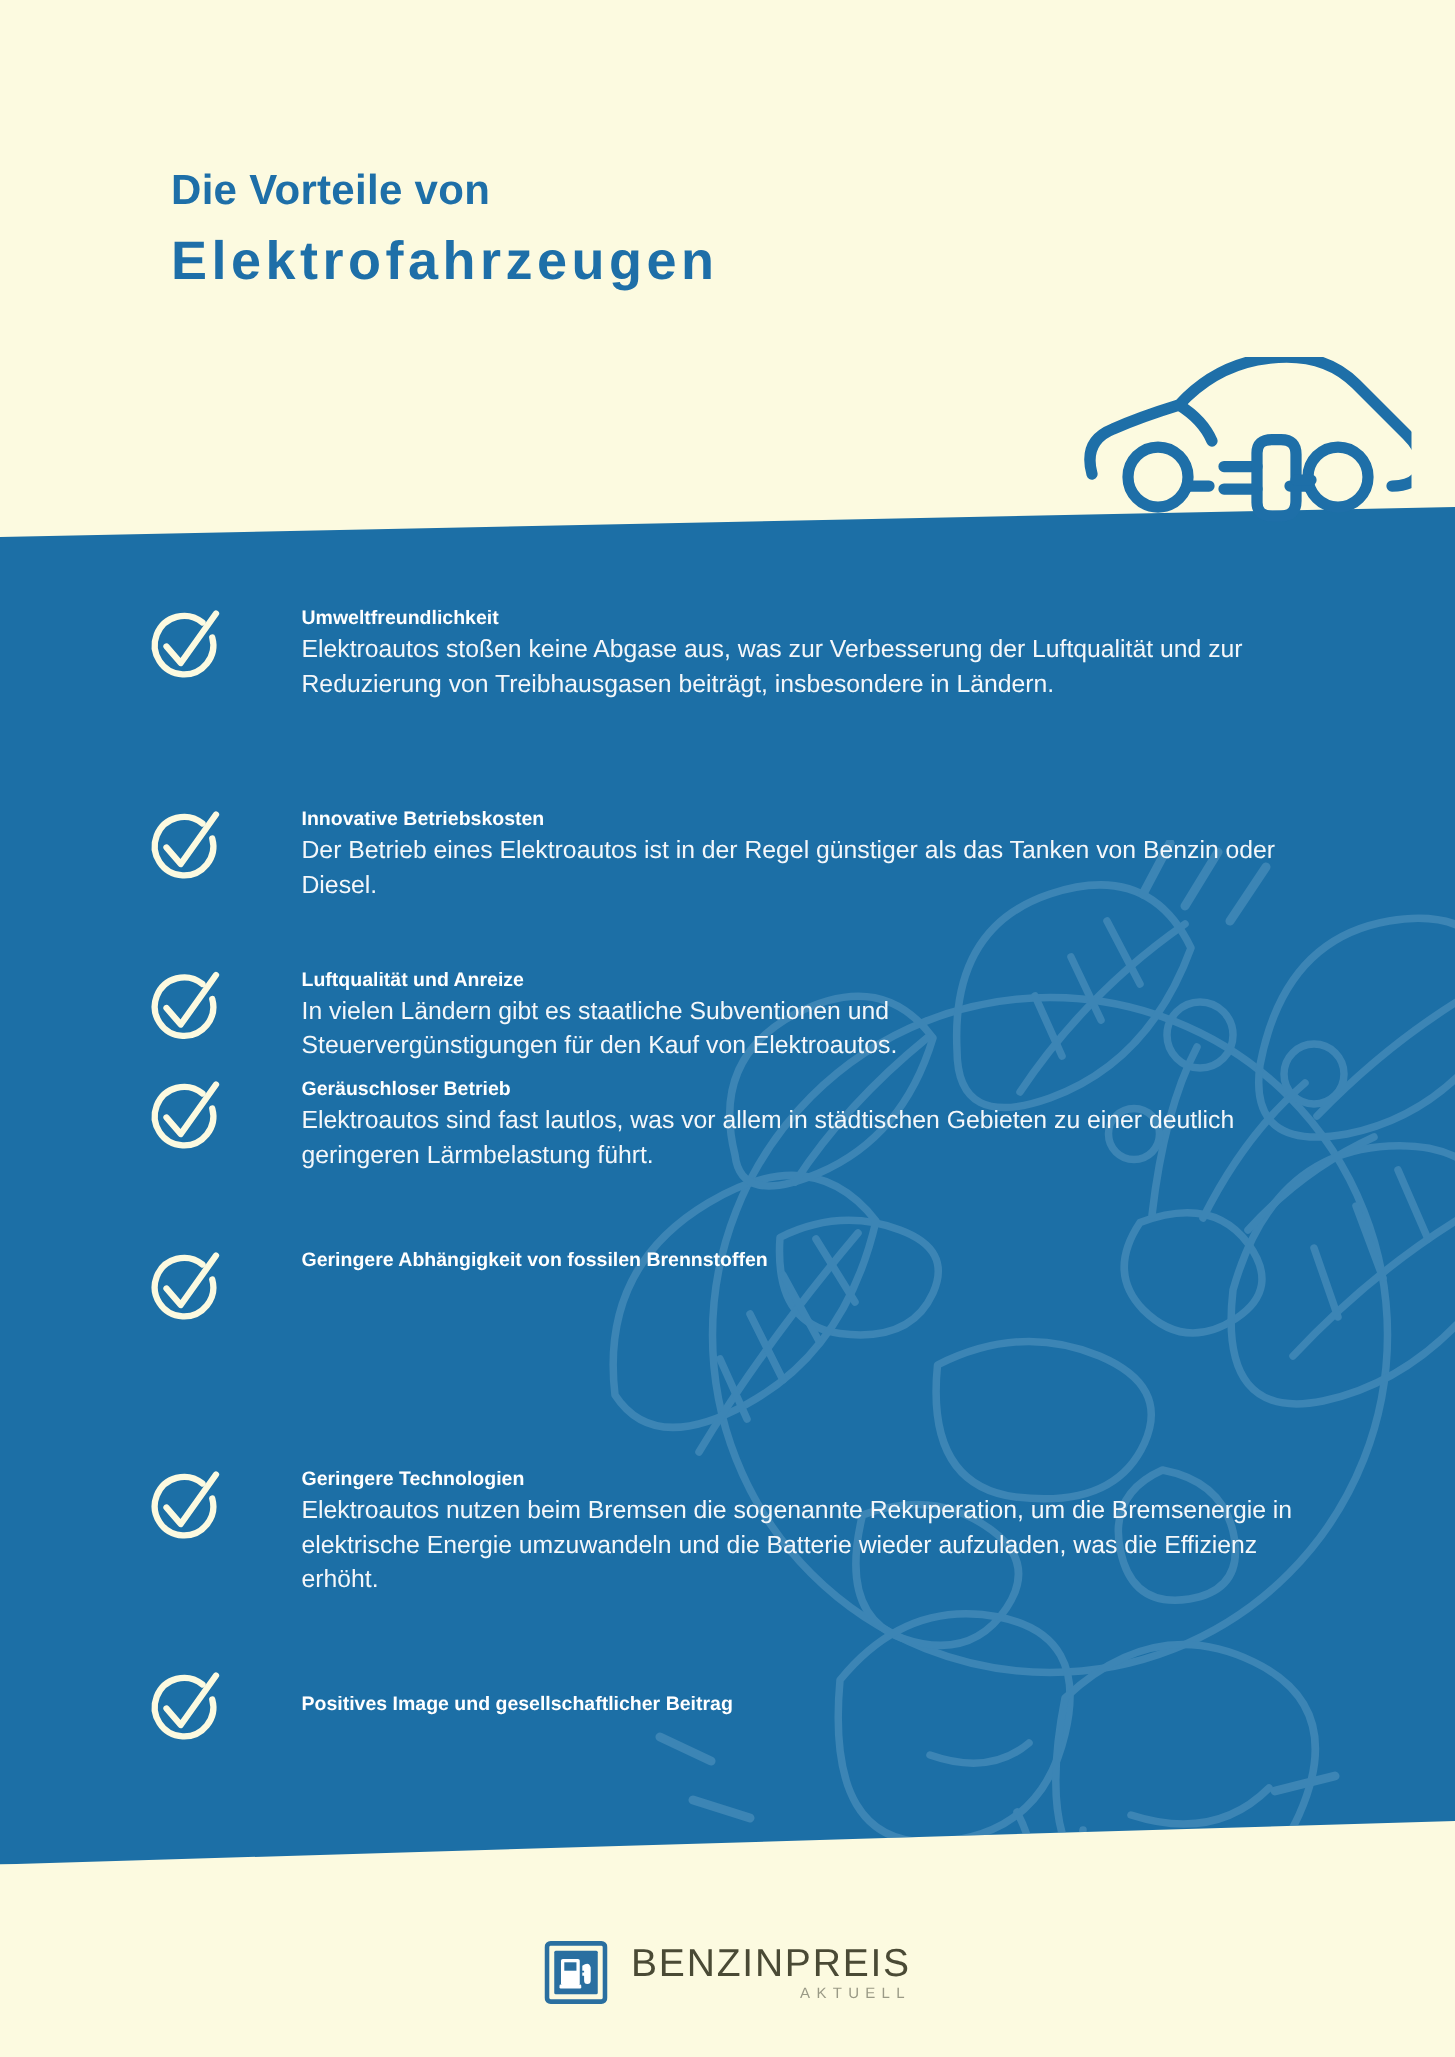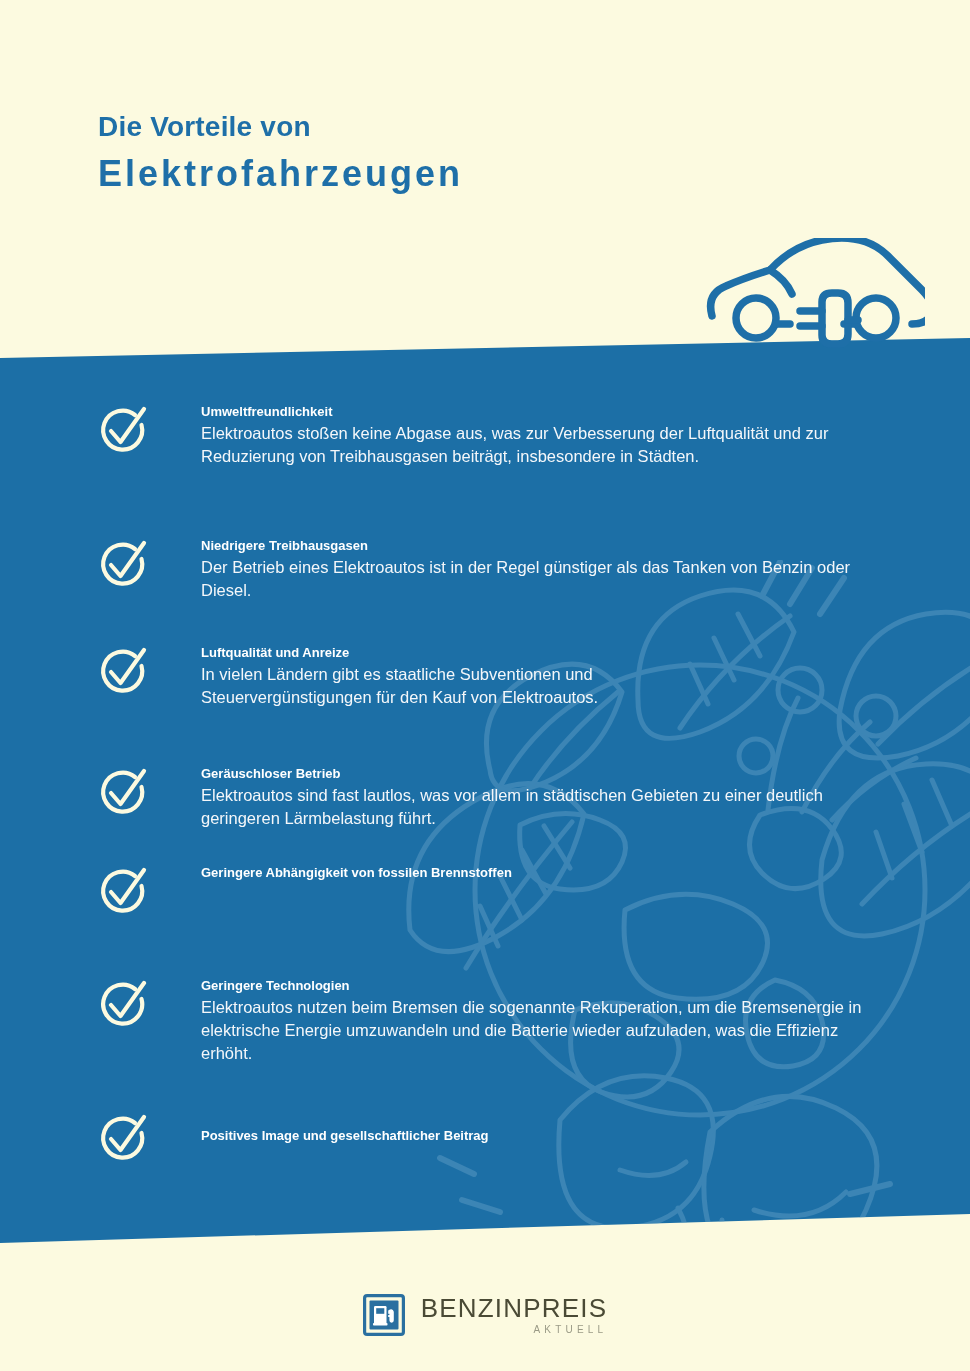--- a/index.html
+++ b/index.html
@@ -20,21 +20,21 @@
     position: relative;
     width: 970px;
     height: 1371px;
     background: #FCFAE0;
     overflow: hidden;
   }
 
   
   .header {
     position: absolute;
-    left: 0;
+    left: 16px;
     top: 0;
     width: 791px;
     height: 360px;
     z-index: 3;
     padding-left: 28px;
   }
   .title-block {
     position: absolute;
     left: 98px;
     top: 112px;
@@ -272,64 +272,64 @@
 
     <div class="benefit" style="top:404px;">
       <svg class="check-icon" viewBox="0 0 52 52" aria-hidden="true">
         <g fill="none" stroke="#FCFAE0" stroke-width="4.2" stroke-linecap="round" stroke-linejoin="round">
           <path d="M39 11 a19.5 19.5 0 1 0 6.5 10"></path>
           <path d="M15 27 l9.5 11 L48 5"></path>
         </g>
       </svg>
       <div class="benefit-text">
         <p class="b-title">Umweltfreundlichkeit</p>
-        <p class="b-body">Elektroautos stoßen keine Abgase aus, was zur Verbesserung der Luftqualität und zur Reduzierung von Treibhausgasen beiträgt, insbesondere in Städten.</p>
+        <p class="b-body">Elektroautos stoßen keine Abgase aus, was zur Verbesserung der Luftqualität und zur Reduzierung von Treibhausgasen beiträgt, insbesondere in Ländern.</p>
       </div>
     </div>
 
     <div class="benefit" style="top:538px;">
       <svg class="check-icon" viewBox="0 0 52 52" aria-hidden="true">
         <g fill="none" stroke="#FCFAE0" stroke-width="4.2" stroke-linecap="round" stroke-linejoin="round">
           <path d="M39 11 a19.5 19.5 0 1 0 6.5 10"></path>
           <path d="M15 27 l9.5 11 L48 5"></path>
         </g>
       </svg>
       <div class="benefit-text">
-        <p class="b-title">Niedrigere Treibhausgasen</p>
+        <p class="b-title">Innovative Betriebskosten</p>
         <p class="b-body">Der Betrieb eines Elektroautos ist in der Regel günstiger als das Tanken von Benzin oder Diesel.</p>
       </div>
     </div>
 
     <div class="benefit" style="top:645px;">
       <svg class="check-icon" viewBox="0 0 52 52" aria-hidden="true">
         <g fill="none" stroke="#FCFAE0" stroke-width="4.2" stroke-linecap="round" stroke-linejoin="round">
           <path d="M39 11 a19.5 19.5 0 1 0 6.5 10"></path>
           <path d="M15 27 l9.5 11 L48 5"></path>
         </g>
       </svg>
       <div class="benefit-text">
         <p class="b-title">Luftqualität und Anreize</p>
         <p class="b-body" style="max-width:520px;">In vielen Ländern gibt es staatliche Subventionen und Steuervergünstigungen für den Kauf von Elektroautos.</p>
       </div>
     </div>
 
-    <div class="benefit" style="top:766px;">
+    <div class="benefit" style="top:718px;">
       <svg class="check-icon" viewBox="0 0 52 52" aria-hidden="true">
         <g fill="none" stroke="#FCFAE0" stroke-width="4.2" stroke-linecap="round" stroke-linejoin="round">
           <path d="M39 11 a19.5 19.5 0 1 0 6.5 10"></path>
           <path d="M15 27 l9.5 11 L48 5"></path>
         </g>
       </svg>
       <div class="benefit-text">
         <p class="b-title">Geräuschloser Betrieb</p>
         <p class="b-body">Elektroautos sind fast lautlos, was vor allem in städtischen Gebieten zu einer deutlich geringeren Lärmbelastung führt.</p>
       </div>
     </div>
 
-    <div class="benefit" style="top:865px;">
+    <div class="benefit" style="top:832px;">
       <svg class="check-icon" viewBox="0 0 52 52" aria-hidden="true">
         <g fill="none" stroke="#FCFAE0" stroke-width="4.2" stroke-linecap="round" stroke-linejoin="round">
           <path d="M39 11 a19.5 19.5 0 1 0 6.5 10"></path>
           <path d="M15 27 l9.5 11 L48 5"></path>
         </g>
       </svg>
       <div class="benefit-text">
         <p class="b-title">Geringere Abhängigkeit von fossilen Brennstoffen</p>
       </div>
     </div>

